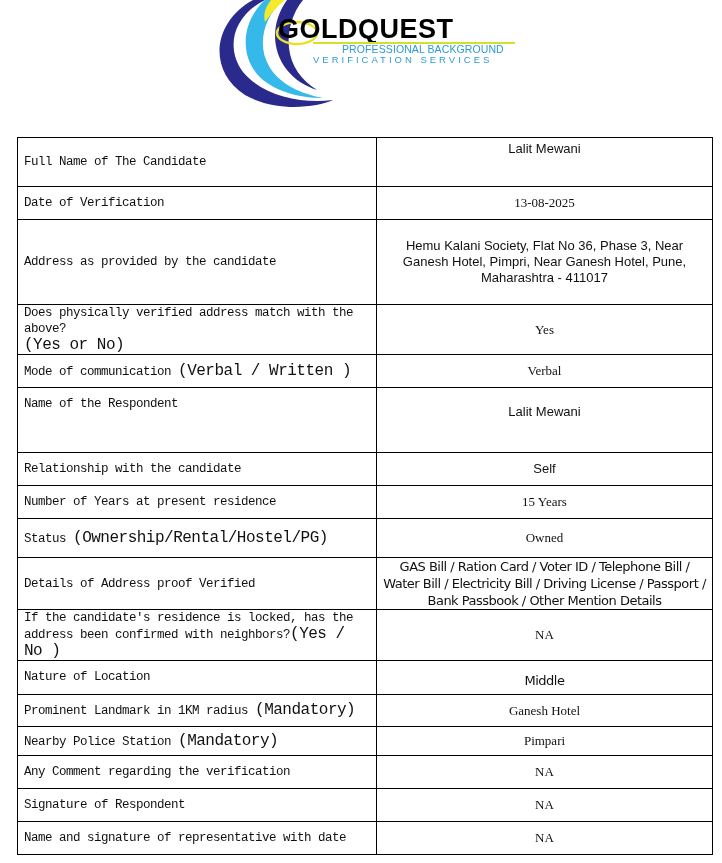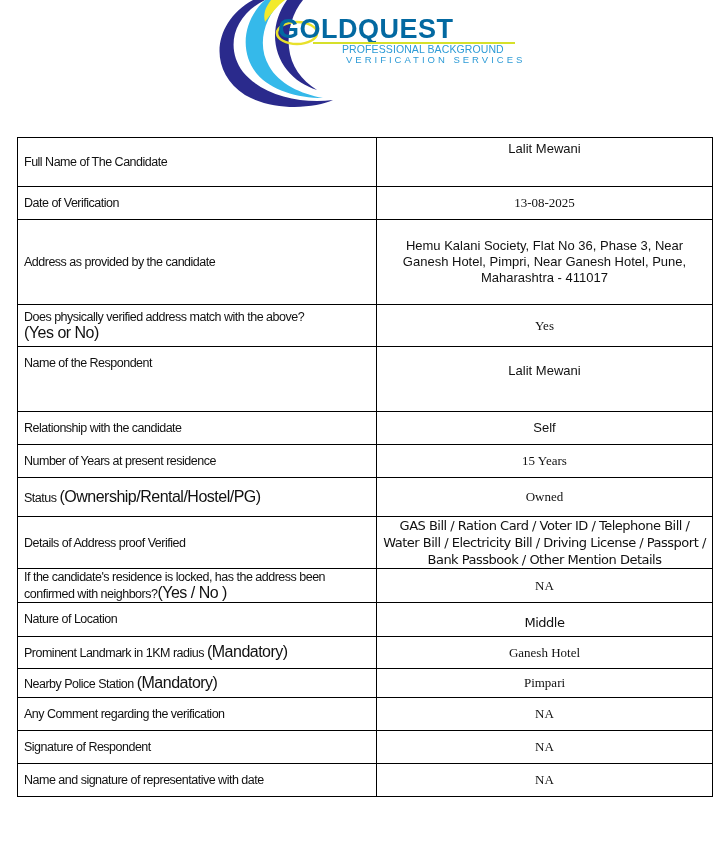--- a/index.html
+++ b/index.html
@@ -1,27 +1,27 @@
 <!DOCTYPE html>
 <html><head>
 <meta charset="utf-8">
 <style>
   html, body { margin: 0; padding: 0; background: #ffffff; }
   body { width: 722px; height: 863px; position: relative; overflow: hidden; font-family: "DejaVu Sans", sans-serif; }
 
   .logo { position: absolute; left: 205px; top: 0; width: 320px; height: 112px; }
   .logo svg { display: block; }
-  .logo-title { position: absolute; left: 73px; top: 16px; font-family: "Liberation Sans", sans-serif; font-weight: 900; font-size: 27px; letter-spacing: 0.5px; color: #0369a1; white-space: nowrap; line-height: 1; }
+  .logo-title { position: absolute; left: 73px; top: 16px; font-family: "Liberation Sans", sans-serif; font-weight: 900; font-size: 27px; letter-spacing: 0.5px; color: #000000; white-space: nowrap; line-height: 1; }
   .logo-rule { position: absolute; left: 108px; top: 42px; width: 202px; height: 2px; background: #d6e02a; }
   .logo-sub1 { position: absolute; left: 108px; top: 44px; font-family: "Liberation Sans", sans-serif; font-size: 10.5px; color: #2d9bd6; white-space: nowrap; line-height: 1; letter-spacing: 0.1px; margin-left: 29px; }
-  .logo-sub2 { position: absolute; left: 108px; top: 55px; font-family: "Liberation Sans", sans-serif; font-size: 9.5px; color: #2d9bd6; white-space: nowrap; line-height: 1; letter-spacing: 3px; margin-left: 33px; }
+  .logo-sub2 { position: absolute; left: 108px; top: 55px; font-family: "Liberation Sans", sans-serif; font-size: 9.5px; color: #2d9bd6; white-space: nowrap; line-height: 1; letter-spacing: 3px; }
 
   table.form { position: absolute; left: 17px; top: 137px; width: 696px; border-collapse: collapse; table-layout: fixed; }
   table.form td { border: 1.5px solid #000; padding: 0 6px; vertical-align: middle; color: #111; }
-  td.label { width: 346px; font-family: Liberation Sans, sans-serif; font-size: 12.5px; letter-spacing: -0.5px; line-height: 16px; }
+  td.label { width: 346px; font-family: Liberation Mono, monospace; font-size: 12.5px; letter-spacing: -0.5px; line-height: 16px; }
   td.value { text-align: center; font-size: 13px; line-height: 16px; }
   .v-sans { font-family: "Liberation Sans", sans-serif; font-size: 13.5px; }
   .v-serif { font-family: "Liberation Serif", serif; font-size: 14px; }
   .v-dejavu { font-family: "DejaVu Sans", sans-serif; font-size: 12.5px; letter-spacing: -0.5px; }
   .small { font-size: 16px; }
   .top { vertical-align: top !important; margin-left: 8px; }
 </style>
 </head>
 <body>
 
@@ -54,20 +54,24 @@
       <td class="label"><span>Date of Verification</span></td>
       <td class="value v-serif"><span>13-08-2025</span></td>
     </tr>
     <tr style="height:85px">
       <td class="label"><span>Address as provided by the candidate</span></td>
       <td class="value v-sans" style="padding:0 12px"><span>Hemu Kalani Society, Flat No 36, Phase 3, Near Ganesh Hotel, Pimpri, Near Ganesh Hotel, Pune, Maharashtra - 411017</span></td>
     </tr>
     <tr style="height:42px">
       <td class="label"><span>Does physically verified address match with the above?</span><br><span class="small">(Yes or No)</span></td>
       <td class="value v-serif"><span>Yes</span></td>
+    </tr>
+    <tr style="height:33px">
+      <td class="label"><span>Mode of communication</span> <span class="small">(Verbal / Written )</span></td>
+      <td class="value v-serif"><span>Verbal</span></td>
     </tr>
     <tr style="height:65px">
       <td class="label top" style="padding-top:8px"><span>Name of the Respondent</span></td>
       <td class="value v-sans top" style="padding-top:16px"><span>Lalit Mewani</span></td>
     </tr>
     <tr style="height:33px">
       <td class="label"><span>Relationship with the candidate</span></td>
       <td class="value v-sans"><span>Self</span></td>
     </tr>
     <tr style="height:33px">

